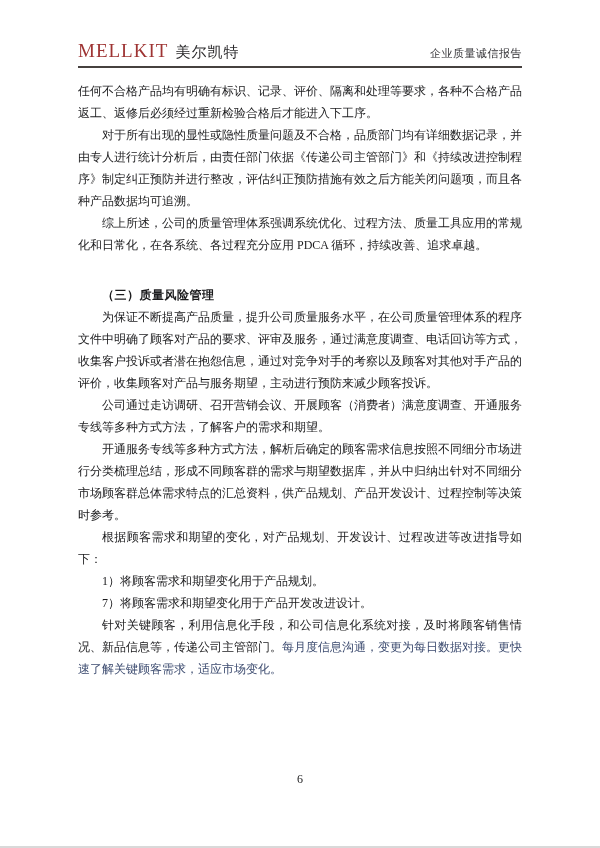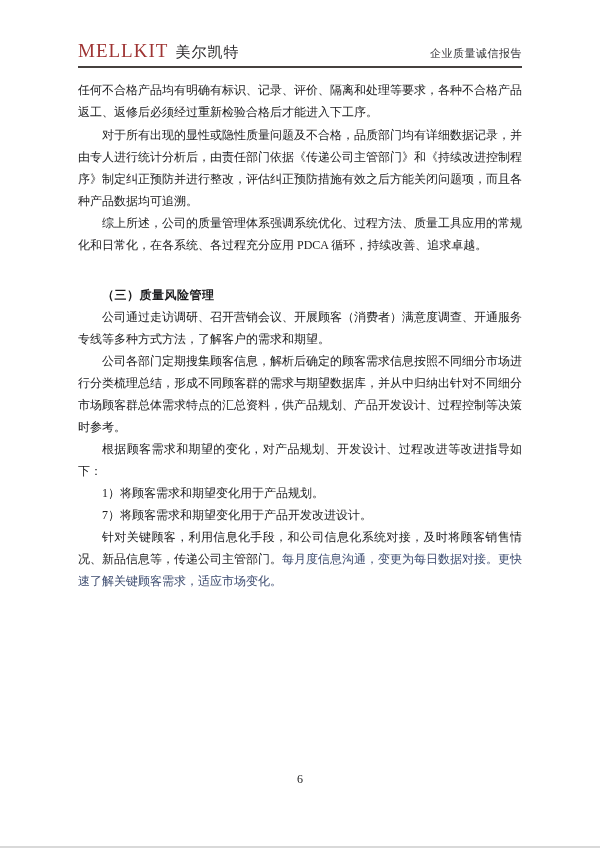--- a/index.html
+++ b/index.html
@@ -51,21 +51,21 @@
     text-align: justify;
     color: #1b1b1d;
   }
   .body-text p, .body-text h3 {
     margin: 0;
     padding: 0;
     text-indent: 2em;
     font-weight: normal;
     font-size: 12px;
   }
-  .body-text p.no-indent { text-indent: 0; font-family: Liberation Mono, monospace; }
+  .body-text p.no-indent { text-indent: 0; }
   .body-text h3.heading {
     font-weight: bold;
     margin-top: 28px;
     letter-spacing: 0.5px;
   }
   .page-number {
     position: absolute;
     left: 0; right: 0; top: 772px;
     text-align: center;
     font-size: 12px;
@@ -84,22 +84,23 @@
     <div class="doc-title">企业质量诚信报告</div>
   </div>
 
   <div class="header-rule"></div>
 
   <div class="body-text">
     <p class="no-indent">任何不合格产品均有明确有标识、记录、评价、隔离和处理等要求，各种不合格产品返工、返修后必须经过重新检验合格后才能进入下工序。</p>
     <p>对于所有出现的显性或隐性质量问题及不合格，品质部门均有详细数据记录，并由专人进行统计分析后，由责任部门依据《传递公司主管部门》和《持续改进控制程序》制定纠正预防并进行整改，评估纠正预防措施有效之后方能关闭问题项，而且各种产品数据均可追溯。</p>
     <p>综上所述，公司的质量管理体系强调系统优化、过程方法、质量工具应用的常规化和日常化，在各系统、各过程充分应用 PDCA 循环，持续改善、追求卓越。</p>
     <h3 class="heading">（三）质量风险管理</h3>
+    <p>为保证不断提高产品质量，提升公司质量服务水平，在公司质量管理体系的程序文件中明确了顾客对产品的要求、评审及服务，通过满意度调查、电话回访等方式，收集客户投诉或者潜在抱怨信息，通过对竞争对手的考察以及顾客对其他对手产品的评价，收集顾客对产品与服务期望，主动进行预防来减少顾客投诉。</p>
     <p>公司通过走访调研、召开营销会议、开展顾客（消费者）满意度调查、开通服务专线等多种方式方法，了解客户的需求和期望。</p>
-    <p>公司各部门定期搜集顾客信息，解析后确定的顾客需求信息按照不同细分市场进行分类梳理总结，形成不同顾客群的需求与期望数据库，并从中归纳出针对不同细分市场顾客群总体需求特点的汇总资料，供产品规划、产品开发设计、过程控制等决策时参考。</p>
+    <p>开通服务专线等多种方式方法，解析后确定的顾客需求信息按照不同细分市场进行分类梳理总结，形成不同顾客群的需求与期望数据库，并从中归纳出针对不同细分市场顾客群总体需求特点的汇总资料，供产品规划、产品开发设计、过程控制等决策时参考。</p>
     <p>根据顾客需求和期望的变化，对产品规划、开发设计、过程改进等改进指导如下：</p>
     <p>1）将顾客需求和期望变化用于产品规划。</p>
     <p>7）将顾客需求和期望变化用于产品开发改进设计。</p>
     <p><span>针对关键顾客，利用信息化手段，和公司信息化系统对接，及时将顾客销售情况、新品信息等，传递公司主管部门。</span><span class="revision-blue" style="color: rgb(61, 76, 112);">每月度信息沟通，变更为每日数据对接。更快速了解关键顾客需求，适应市场变化。</span></p>
   </div>
 
   <div class="page-number">6</div>
 
 </div>
 

